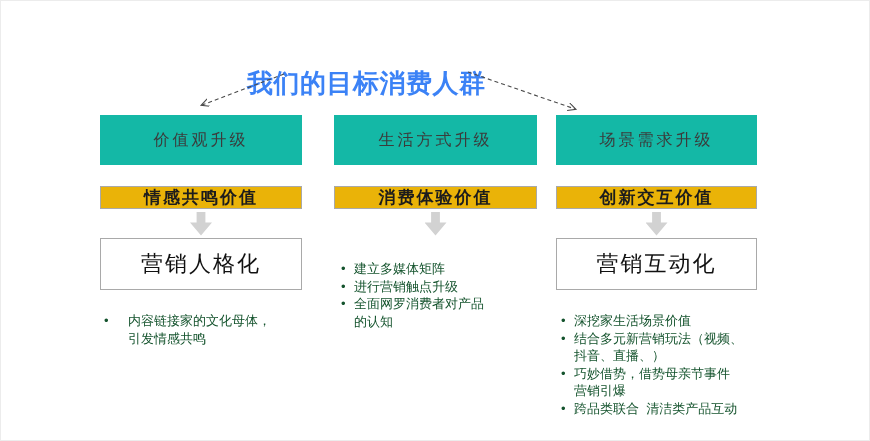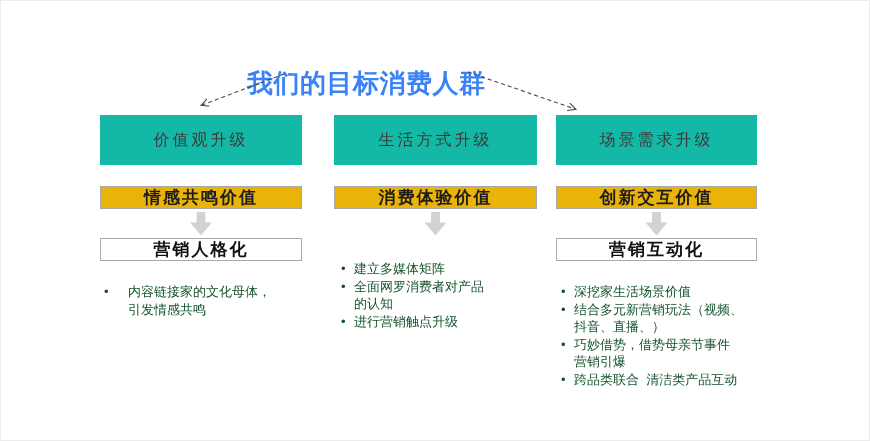--- a/index.html
+++ b/index.html
@@ -57,26 +57,26 @@
   .arrow-slot {
     height: 29px;
     display: flex; align-items: center; justify-content: center;
   }
   .block-arrow {
     width: 22px; height: 24px;
     background: #d2d2d2;
     clip-path: polygon(30% 0, 70% 0, 70% 46%, 100% 46%, 50% 100%, 0 46%, 30% 46%);
   }
   .stratbox {
-    height: 23px;
+    height: 52px;
     background: #ffffff;
     border: 1.5px solid #a9a9a9;
     display: flex; align-items: center; justify-content: center;
-    font-size: 17px;
-    font-weight: 700;
+    font-size: 22px;
+    font-weight: 400;
     color: #111111;
     letter-spacing: 2px;
   }
   .bullets {
     margin-top: 22px;
     list-style: none;
     font-size: 13px;
     line-height: 1.35;
     color: #14532d;
   }
@@ -127,23 +127,23 @@
   </div>
 
   <div class="column col-2">
     <div class="hdr">生活方式升级</div>
     <div class="valbox">消费体验价值</div>
     <div class="arrow-slot">
       <div class="block-arrow"></div>
     </div>
     <ul class="bullets">
       <li>建立多媒体矩阵</li>
+      <li>进行营销触点升级</li>
       <li>全面网罗消费者对产品
 的认知</li>
-      <li>进行营销触点升级</li>
     </ul>
   </div>
 
   <div class="column col-3">
     <div class="hdr">场景需求升级</div>
     <div class="valbox">创新交互价值</div>
     <div class="arrow-slot">
       <div class="block-arrow"></div>
     </div>
     <div class="stratbox">营销互动化</div>

